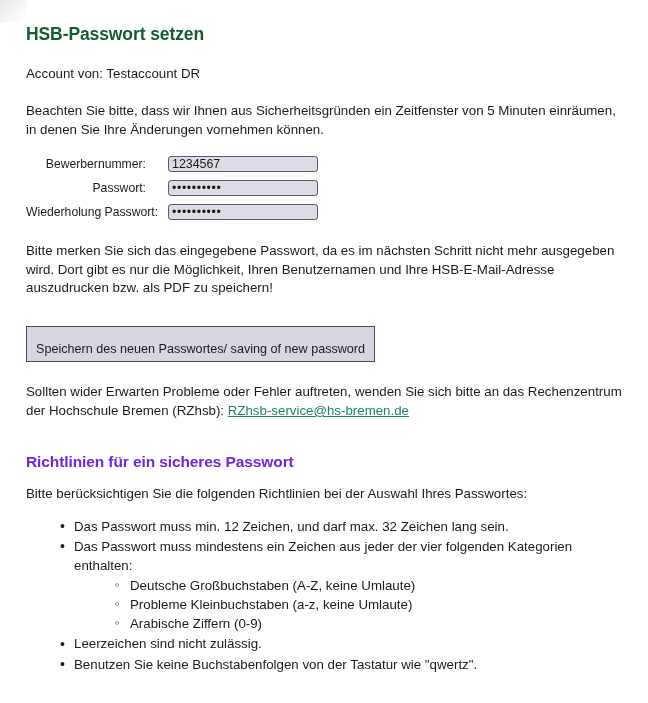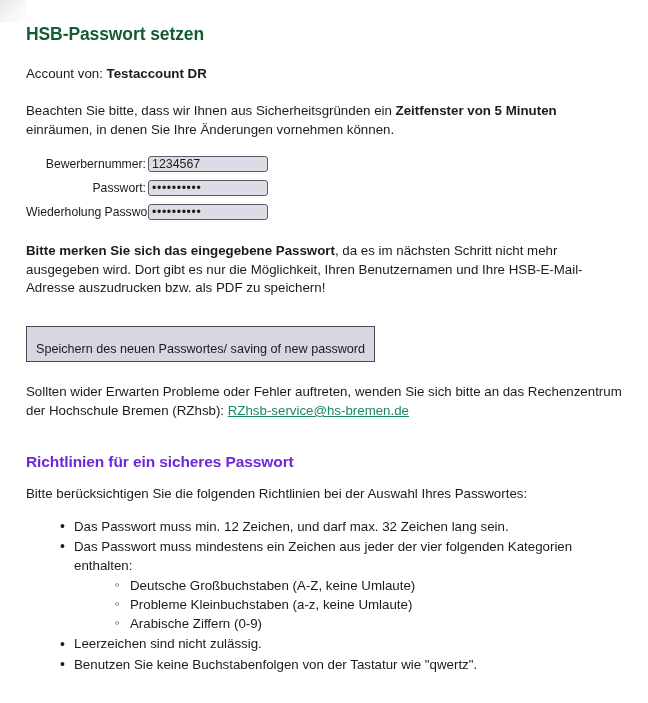--- a/index.html
+++ b/index.html
@@ -51,42 +51,42 @@
   p {
     margin: 0;
     line-height: 1.42;
   }
   .account-line { margin-top: 20px; }
   .notice-line  { margin-top: 18px; max-width: 600px; }
   .remember-line{ margin-top: 19px; max-width: 600px; }
   .support-line { margin-top: 21px; max-width: 600px; }
   .intro-line   { margin-top: 14px; }
 
-  b, strong { font-weight: bold; }
+  b, strong { font-weight: normal; }
 
   
   .form {
     margin-top: 14px;
   }
   .form-row {
     display: flex;
     align-items: center;
     height: 21px;
     margin-bottom: 3px;
   }
   .form-label {
     width: 120px;
     text-align: right;
-    padding-right: 2px;
+    padding-right: 22px;
     font-size: 12.2px;
     color: #1b1b1b;
     white-space: nowrap;
   }
   .form-input {
-    width: 120px;
+    width: 150px;
     height: 16px;
     box-sizing: border-box;
     background: #dcdce6;
     border: 1px solid #5b5b66;
     font-family: "Liberation Sans", sans-serif;
     font-size: 12.4px;
     color: #1b1b1b;
     padding: 0 3px;
     outline: none;
     border-radius: 3px;

